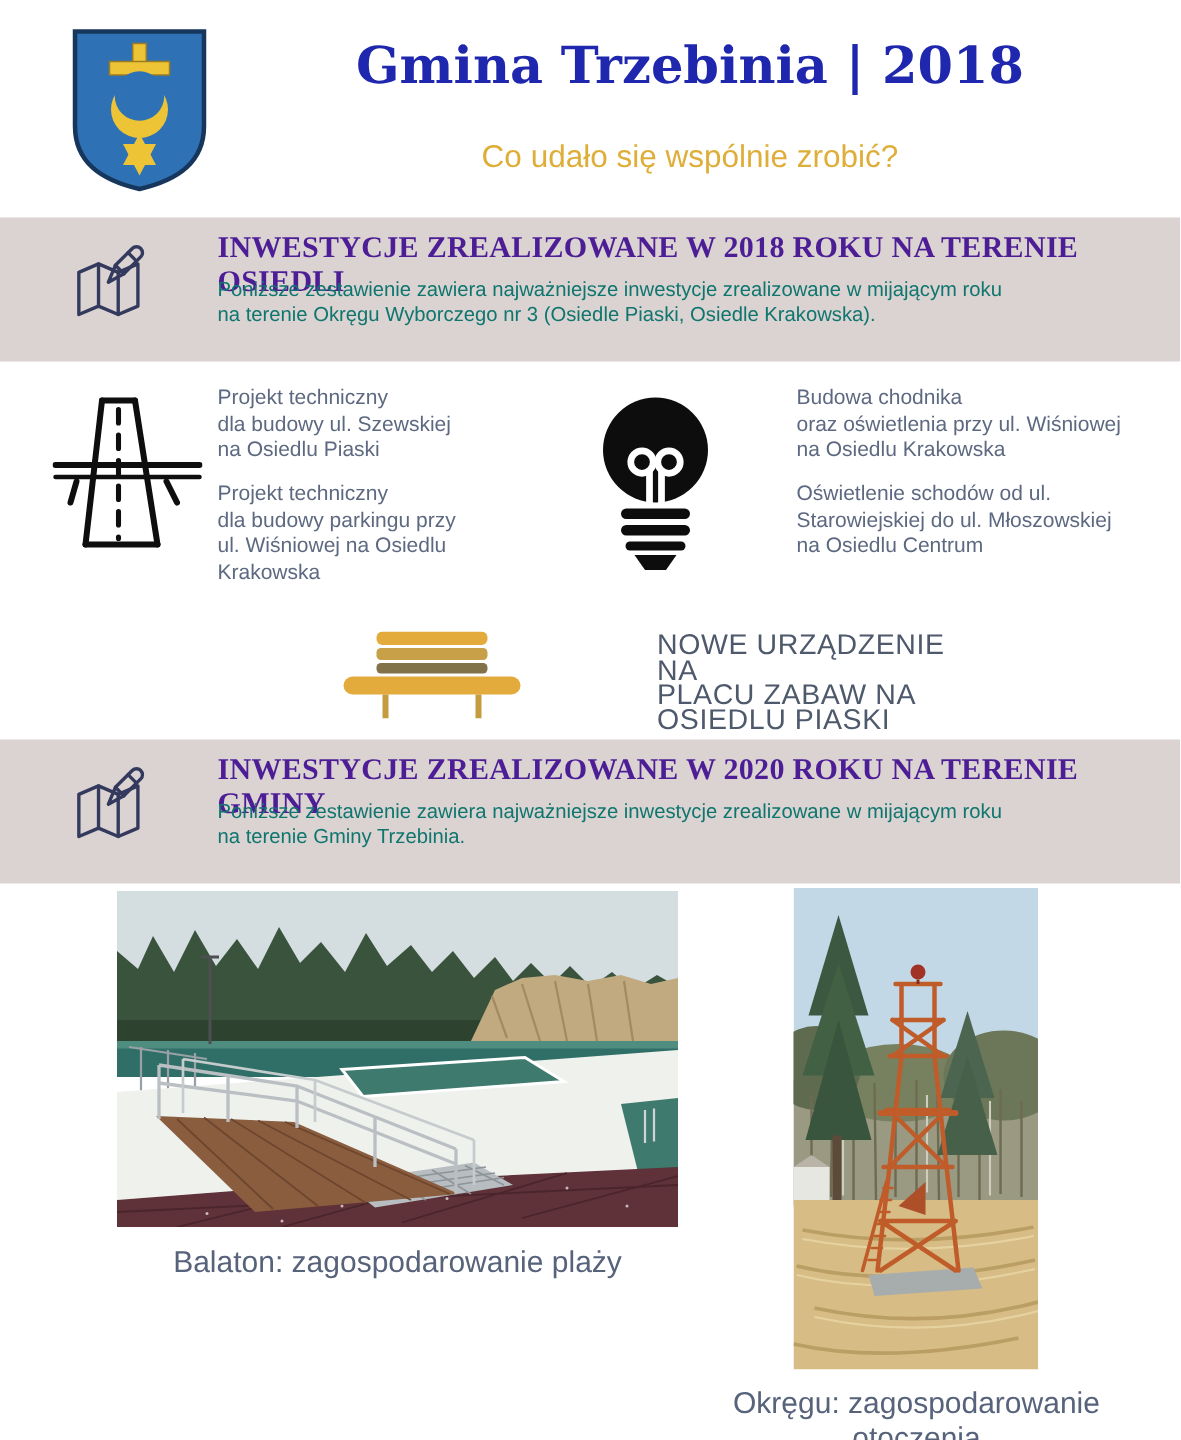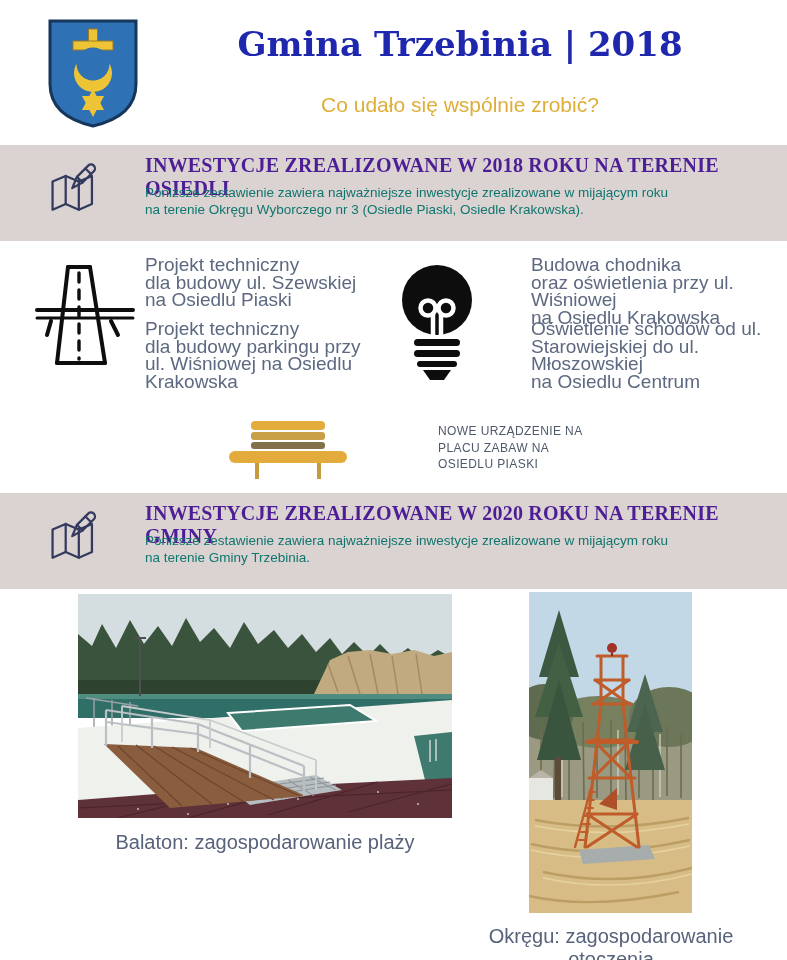--- a/index.html
+++ b/index.html
@@ -19,31 +19,31 @@
   .band-1{top:145px;}
   .band-2{top:493px;}
   .band .band-icon{left:46px;top:14px;}
   .band .band-heading{left:145px;top:9px;width:620px;
     font-family:"Liberation Serif", serif;font-weight:700;font-size:20px;
     letter-spacing:0.2px;color:#4c1d95;}
   .band .band-desc{left:145px;top:40px;width:600px;
     font-size:13.5px;line-height:16.5px;color:#0f766e;}
 
   
-  .item{font-size:19px;line-height:17.5px;color:#5d6980;}
+  .item{font-size:14px;line-height:17.5px;color:#5d6980;}
   .item-road-1{left:145px;top:256px;width:220px;}
   .item-road-2{left:145px;top:320px;width:230px;}
   .item-light-1{left:531px;top:256px;width:240px;}
   .item-light-2{left:531px;top:320px;width:240px;}
   .road-icon{left:35px;top:263px;}
   .bulb-icon{left:401px;top:257px;}
 
   .bench-icon{left:227px;top:421px;}
   .bench-label{left:438px;top:423px;width:215px;
-    font-size:12px;line-height:16.5px;letter-spacing:0.4px;color:#4e596b;}
+    font-size:19px;line-height:16.5px;letter-spacing:0.4px;color:#4e596b;}
 
   
   .photo{display:block;}
   .photo-1{left:78px;top:594px;}
   .photo-2{left:529px;top:592px;}
   .caption{font-size:20px;color:#57627b;}
   .caption-1{left:78px;top:831px;width:374px;text-align:center;}
   .caption-2{left:450px;top:925px;width:322px;text-align:center;}
 </style>
 </head>

